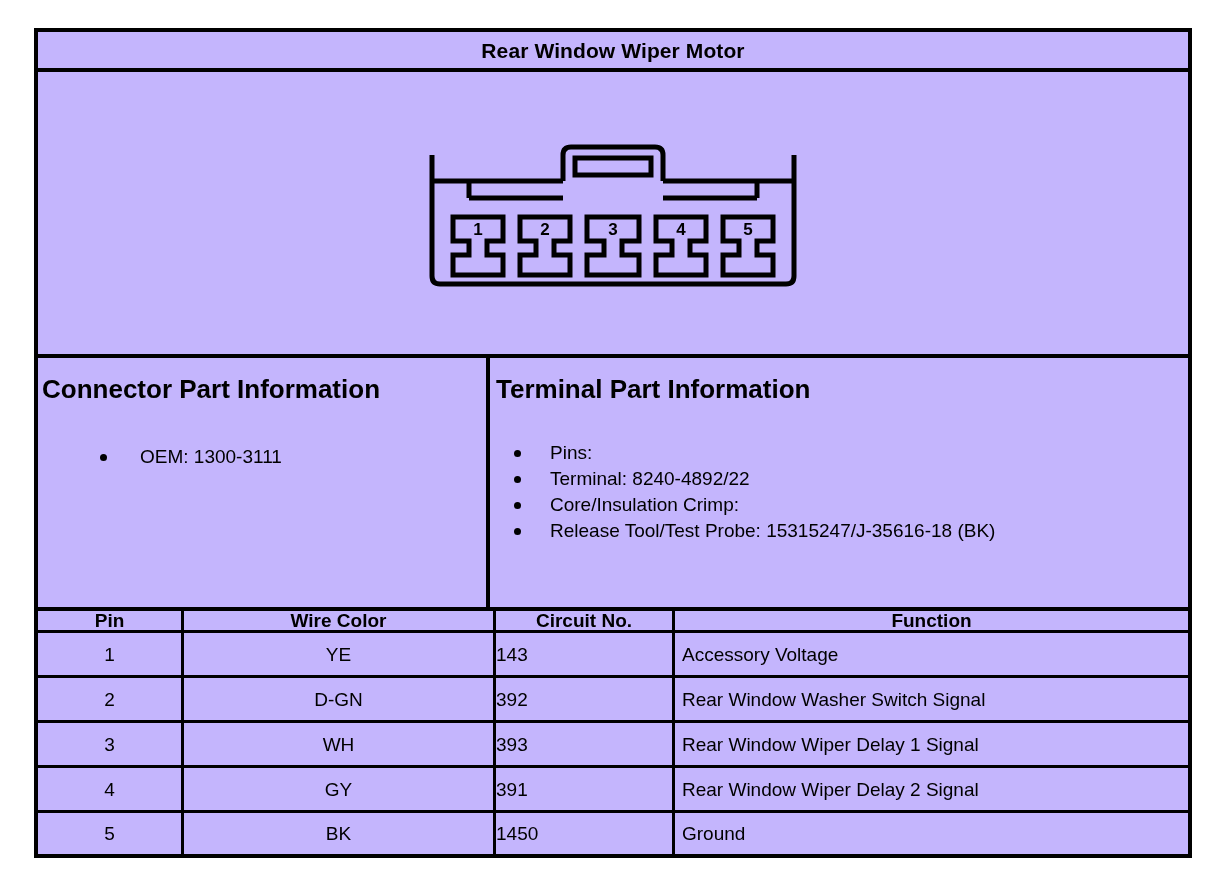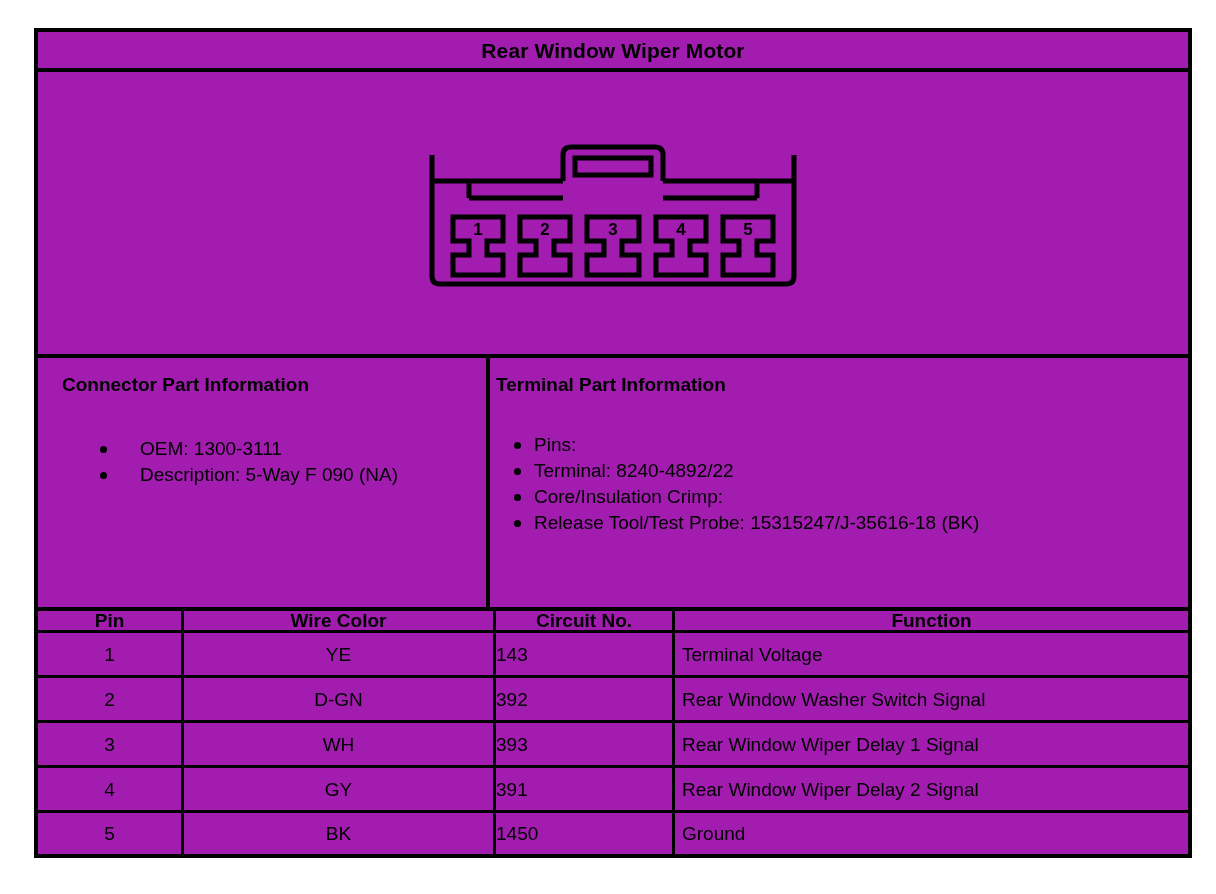--- a/index.html
+++ b/index.html
@@ -24,21 +24,21 @@
 
   
   .doc-frame {
     position: absolute;
     left: 34px;
     top: 28px;
     width: 1158px;
     height: 830px;
     box-sizing: border-box;
     border: 4px solid #000;
-    background: #a21caf;
+    background: #c4b5fd;
   }
 
   
   .title-band {
     position: absolute;
     left: 0;
     top: 0;
     right: 0;
     height: 40px;
     box-sizing: border-box;
@@ -96,43 +96,43 @@
   .info-panel.left {
     left: 0;
     width: 452px;
     border-right: 4px solid #000;
   }
   .info-panel.right {
     left: 452px;
     right: 4px;
   }
   .panel-heading {
-    font-size: 19px;
+    font-size: 26px;
     font-weight: bold;
     line-height: 1.1;
-    margin: 0 0 0 24px;
+    margin: 0 0 0 4px;
     white-space: nowrap;
   }
   .info-panel.right .panel-heading { margin-left: 6px; }
 
   .bullet-list {
     list-style: none;
     margin: 40px 0 0 0;
     padding: 0;
   }
   .info-panel.right .bullet-list { margin-top: 36px; }
 
   .bullet-item {
     position: relative;
     font-size: 19px;
     line-height: 26px;
     padding-left: 102px;
     white-space: nowrap;
   }
-  .info-panel.right .bullet-item { padding-left: 44px; }
+  .info-panel.right .bullet-item { padding-left: 60px; }
 
   .bullet-item .dot {
     position: absolute;
     left: 62px;
     top: 10px;
     width: 7px;
     height: 7px;
     background: #000;
     border-radius: 50%;
   }
@@ -233,24 +233,20 @@
 
     <div class="info-band">
 
       <div class="info-panel left">
         <div class="panel-heading">Connector Part Information</div>
         <ul class="bullet-list">
           <li class="bullet-item">
             <span class="dot"></span>
             <span>OEM: 1300-3111</span>
           </li>
-          <li class="bullet-item">
-            <span class="dot"></span>
-            <span>Description: 5-Way F 090 (NA)</span>
-          </li>
         </ul>
       </div>
 
       <div class="info-panel right">
         <div class="panel-heading">Terminal Part Information</div>
         <ul class="bullet-list">
           <li class="bullet-item">
             <span class="dot"></span>
             <span>Pins:</span>
           </li>
@@ -279,21 +275,21 @@
             <th class="col-color">Wire Color</th>
             <th class="col-circuit">Circuit No.</th>
             <th class="col-func">Function</th>
           </tr>
         </thead>
         <tbody>
           <tr>
             <td class="col-pin">1</td>
             <td class="col-color">YE</td>
             <td class="col-circuit">143</td>
-            <td class="col-func">Terminal Voltage</td>
+            <td class="col-func">Accessory Voltage</td>
           </tr>
           <tr>
             <td class="col-pin">2</td>
             <td class="col-color">D-GN</td>
             <td class="col-circuit">392</td>
             <td class="col-func">Rear Window Washer Switch Signal</td>
           </tr>
           <tr>
             <td class="col-pin">3</td>
             <td class="col-color">WH</td>

